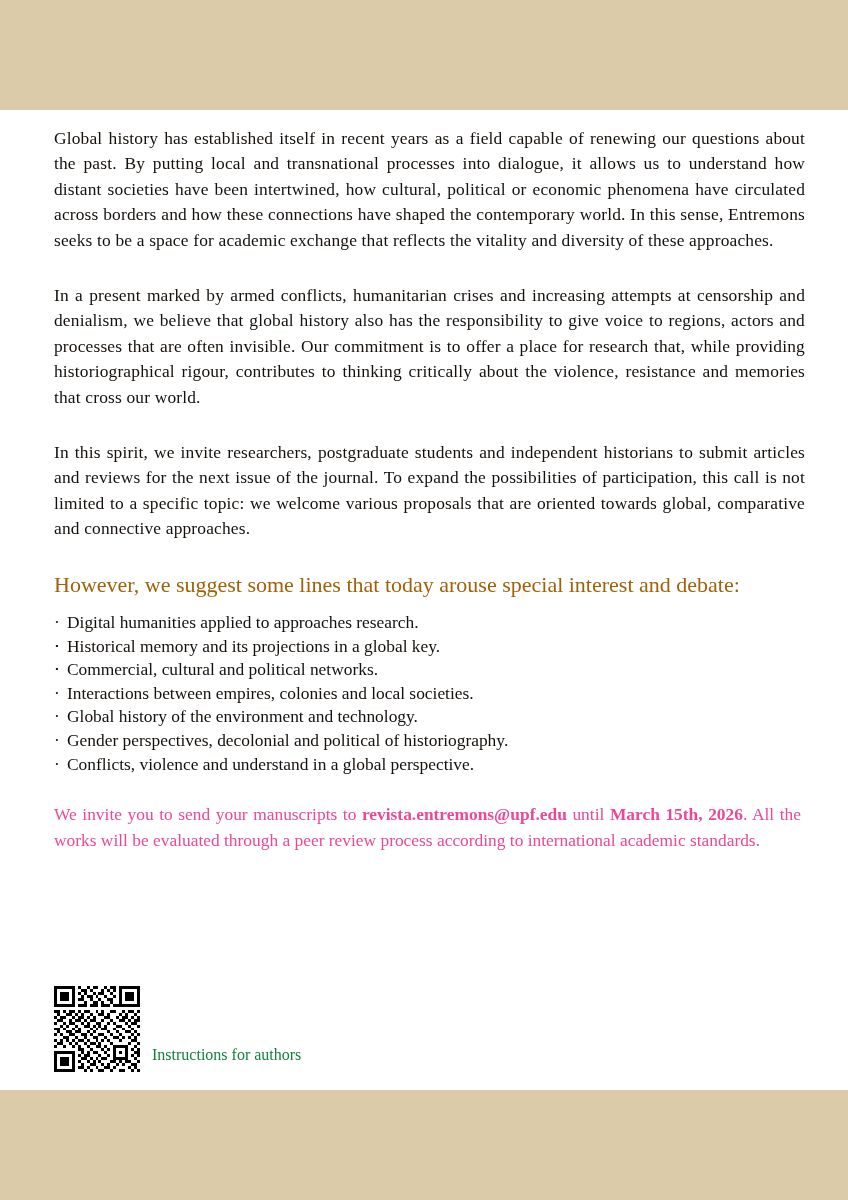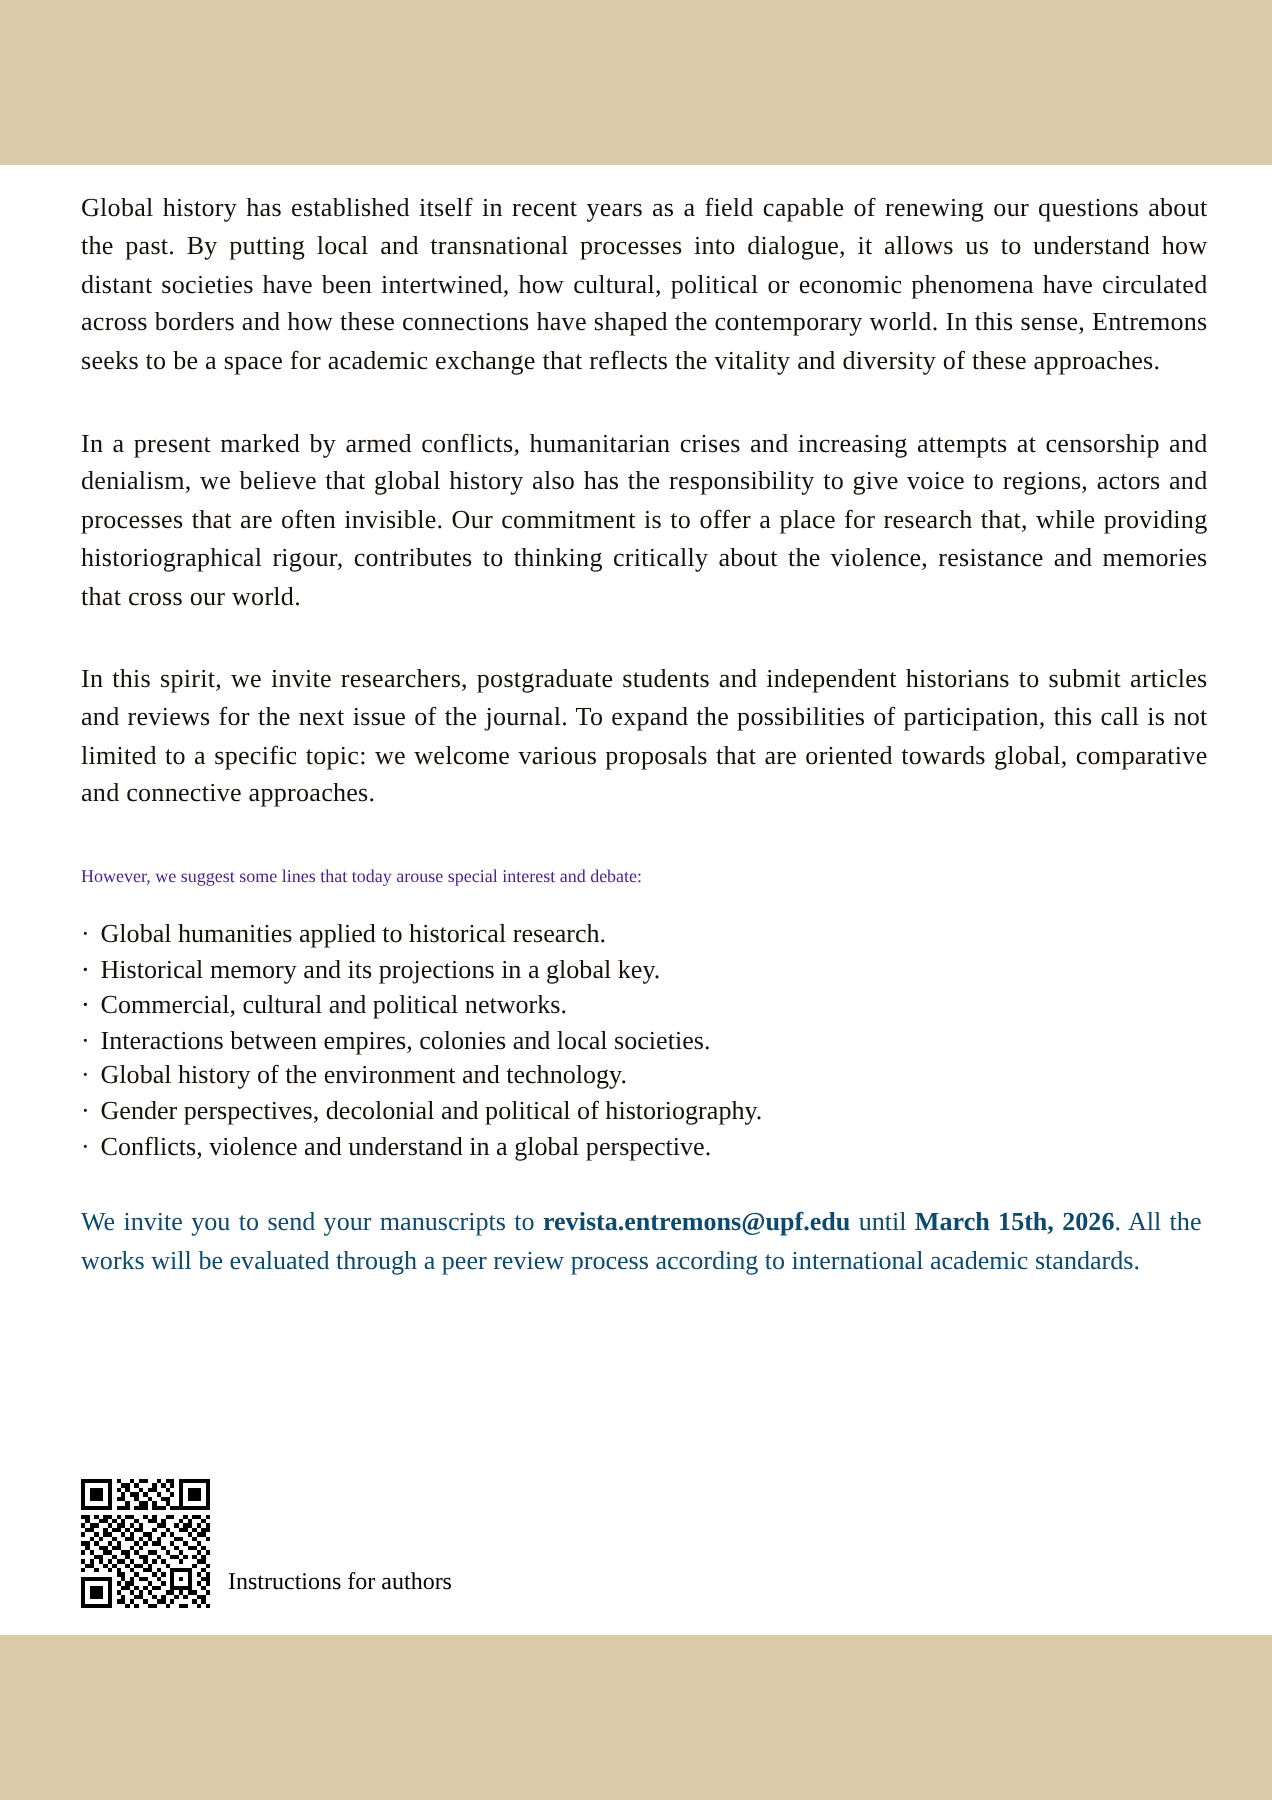--- a/index.html
+++ b/index.html
@@ -52,23 +52,23 @@
     letter-spacing: 0.01em;
   }
   p.body-text:last-child {
     margin-bottom: 0;
   }
   .para-gap {
     height: 14px;
   }
   .lead-in {
     margin: 0;
-    font-size: 12px;
+    font-size: 22px;
     line-height: 25.4px;
-    color: #4c1d95;
+    color: #a16207;
     text-align: left;
   }
   ul.topic-list {
     list-style: none;
     margin: 14px 0 0 0;
     padding: 0;
   }
   ul.topic-list li {
     font-size: 17.4px;
     line-height: 23.6px;
@@ -80,21 +80,21 @@
   }
   ul.topic-list li .dot {
     position: absolute;
     left: 0;
     top: 0;
   }
   .final-para {
     margin: 26px 4px 0 0;
     font-size: 17.4px;
     line-height: 25.4px;
-    color: #0c4a6e;
+    color: #ec4899;
     text-align: justify;
     text-justify: inter-word;
   }
   .bold {
     font-weight: bold;
   }
   .qr-block {
     position: absolute;
     left: 54px;
     top: 986px;
@@ -103,21 +103,21 @@
   }
   .qr-code {
     width: 86px;
     height: 86px;
     display: block;
     background: #ffffff;
   }
   .qr-caption {
     font-size: 16px;
     line-height: 18px;
-    color: #000000;
+    color: #15803d;
     margin-left: 12px;
     padding-bottom: 8px;
     white-space: nowrap;
     text-align: right;
   }
 </style>
 </head>
 <body>
 
 <div class="page">
@@ -131,21 +131,21 @@
 
     <p class="body-text">In a present marked by armed conflicts, humanitarian crises and increasing attempts at censorship and denialism, we believe that global history also has the responsibility to give voice to regions, actors and processes that are often invisible. Our commitment is to offer a place for research that, while providing historiographical rigour, contributes to thinking critically about the violence, resistance and memories that cross our world.</p>
     <div class="para-gap"></div>
 
     <p class="body-text">In this spirit, we invite researchers, postgraduate students and independent historians to submit articles and reviews for the next issue of the journal. To expand the possibilities of participation, this call is not limited to a specific topic: we welcome various proposals that are oriented towards global, comparative and connective approaches.</p>
     <div class="para-gap"></div>
 
     <p class="lead-in">However, we suggest some lines that today arouse special interest and debate:</p>
 
     <ul class="topic-list">
-      <li><span class="dot">·</span><span>Global humanities applied to historical research.</span></li>
+      <li><span class="dot">·</span><span>Digital humanities applied to approaches research.</span></li>
       <li><span class="dot">·</span></li>
       <li><span class="dot">·</span><span>Historical memory and its projections in a global key.</span></li>
       <li><span class="dot">·</span></li>
       <li><span class="dot">·</span><span>Commercial, cultural and political networks.</span></li>
       <li><span class="dot">·</span><span>Interactions between empires, colonies and local societies.</span></li>
       <li><span class="dot">·</span><span>Global history of the environment and technology.</span></li>
       <li><span class="dot">·</span><span>Gender perspectives, decolonial and political of historiography.</span></li>
       <li><span class="dot">·</span><span>Conflicts, violence and understand in a global perspective.</span></li>
     </ul>
 

